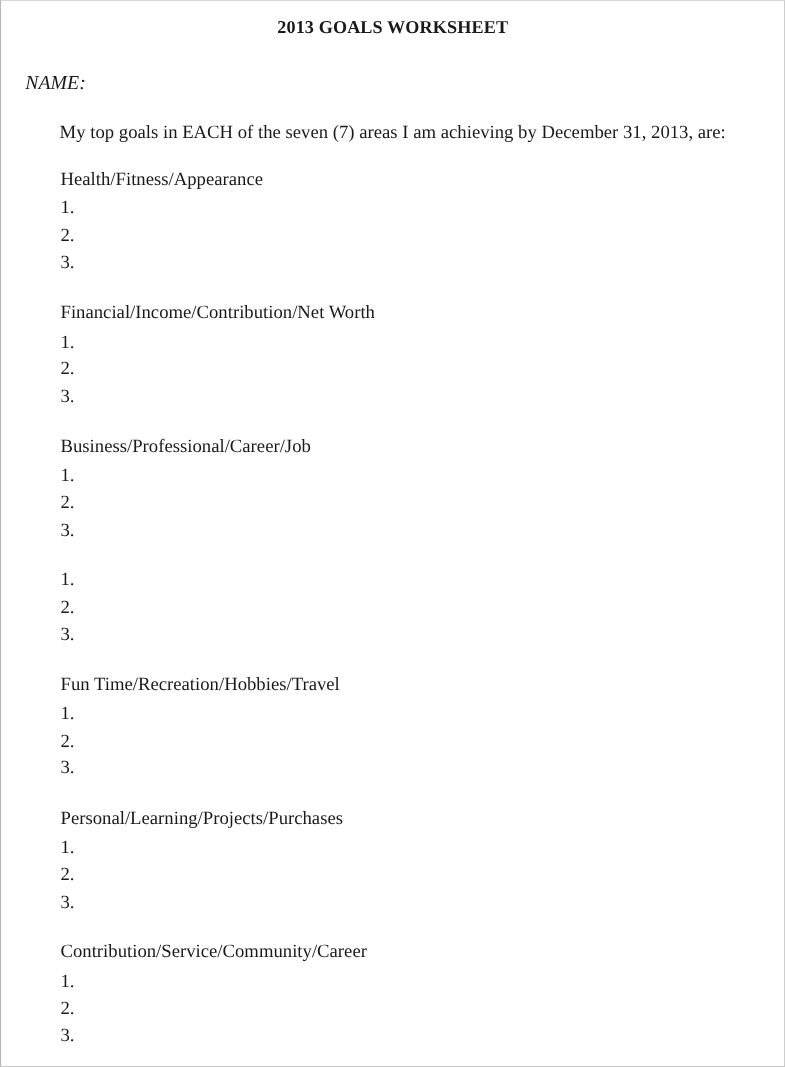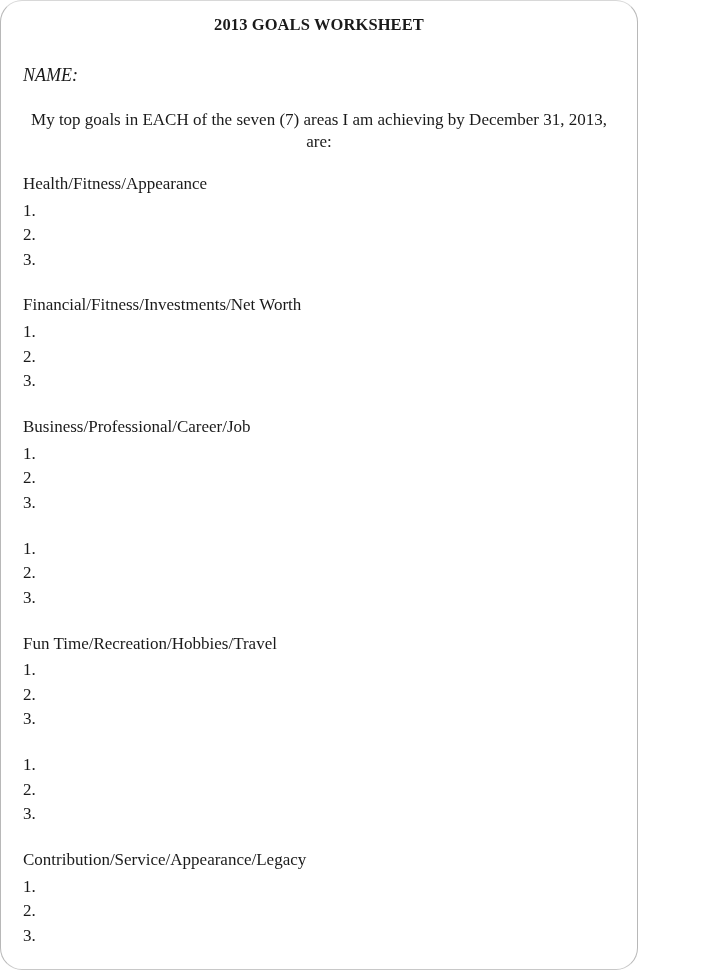--- a/index.html
+++ b/index.html
@@ -9,29 +9,28 @@
   }
   body {
     width: 714px;
     height: 970px;
     font-family: "Liberation Serif", serif;
     color: #1a1a1a;
     overflow: hidden;
   }
   .page {
     position: relative;
-    width: 638px;
+    width: 714px;
     height: 970px;
     box-sizing: border-box;
     background: #ffffff;
     border-left: 1px solid #b8b8b8;
     border-right: 1px solid #b8b8b8;
     border-top: 1px solid #d8d8d8;
     border-bottom: 1px solid #c8c8c8;
-    border-radius: 22px;
   }
   .page-inner {
     padding: 10px 22px 0 22px;
   }
   .doc-title {
     text-align: center;
     font-size: 16.5px;
     font-weight: bold;
     letter-spacing: 0.1px;
     margin: 4px 0 0 0;
@@ -47,20 +46,21 @@
     font-size: 17px;
     margin-top: 23px;
     line-height: 1.25;
     text-align: center;
   }
   .sections {
     margin-top: 20px;
   }
   .section {
     margin-bottom: 21px;
+    margin-left: 32px;
   }
   .section-heading {
     font-size: 17px;
     line-height: 1.45;
     margin-bottom: 2px;
   }
   .goal-item {
     font-size: 17px;
     line-height: 1.45;
   }
@@ -83,21 +83,21 @@
     <div class="sections">
 
       <div class="section">
         <div class="section-heading">Health/Fitness/Appearance</div>
         <div class="goal-item">1.</div>
         <div class="goal-item">2.</div>
         <div class="goal-item">3.</div>
       </div>
 
       <div class="section">
-        <div class="section-heading">Financial/Fitness/Investments/Net Worth</div>
+        <div class="section-heading">Financial/Income/Contribution/Net Worth</div>
         <div class="goal-item">1.</div>
         <div class="goal-item">2.</div>
         <div class="goal-item">3.</div>
       </div>
 
       <div class="section">
         <div class="section-heading">Business/Professional/Career/Job</div>
         <div class="goal-item">1.</div>
         <div class="goal-item">2.</div>
         <div class="goal-item">3.</div>
@@ -110,27 +110,28 @@
       </div>
 
       <div class="section">
         <div class="section-heading">Fun Time/Recreation/Hobbies/Travel</div>
         <div class="goal-item">1.</div>
         <div class="goal-item">2.</div>
         <div class="goal-item">3.</div>
       </div>
 
       <div class="section">
+        <div class="section-heading">Personal/Learning/Projects/Purchases</div>
         <div class="goal-item">1.</div>
         <div class="goal-item">2.</div>
         <div class="goal-item">3.</div>
       </div>
 
       <div class="section">
-        <div class="section-heading">Contribution/Service/Appearance/Legacy</div>
+        <div class="section-heading">Contribution/Service/Community/Career</div>
         <div class="goal-item">1.</div>
         <div class="goal-item">2.</div>
         <div class="goal-item">3.</div>
       </div>
 
     </div>
   </div>
 </div>
 
 </body></html>

